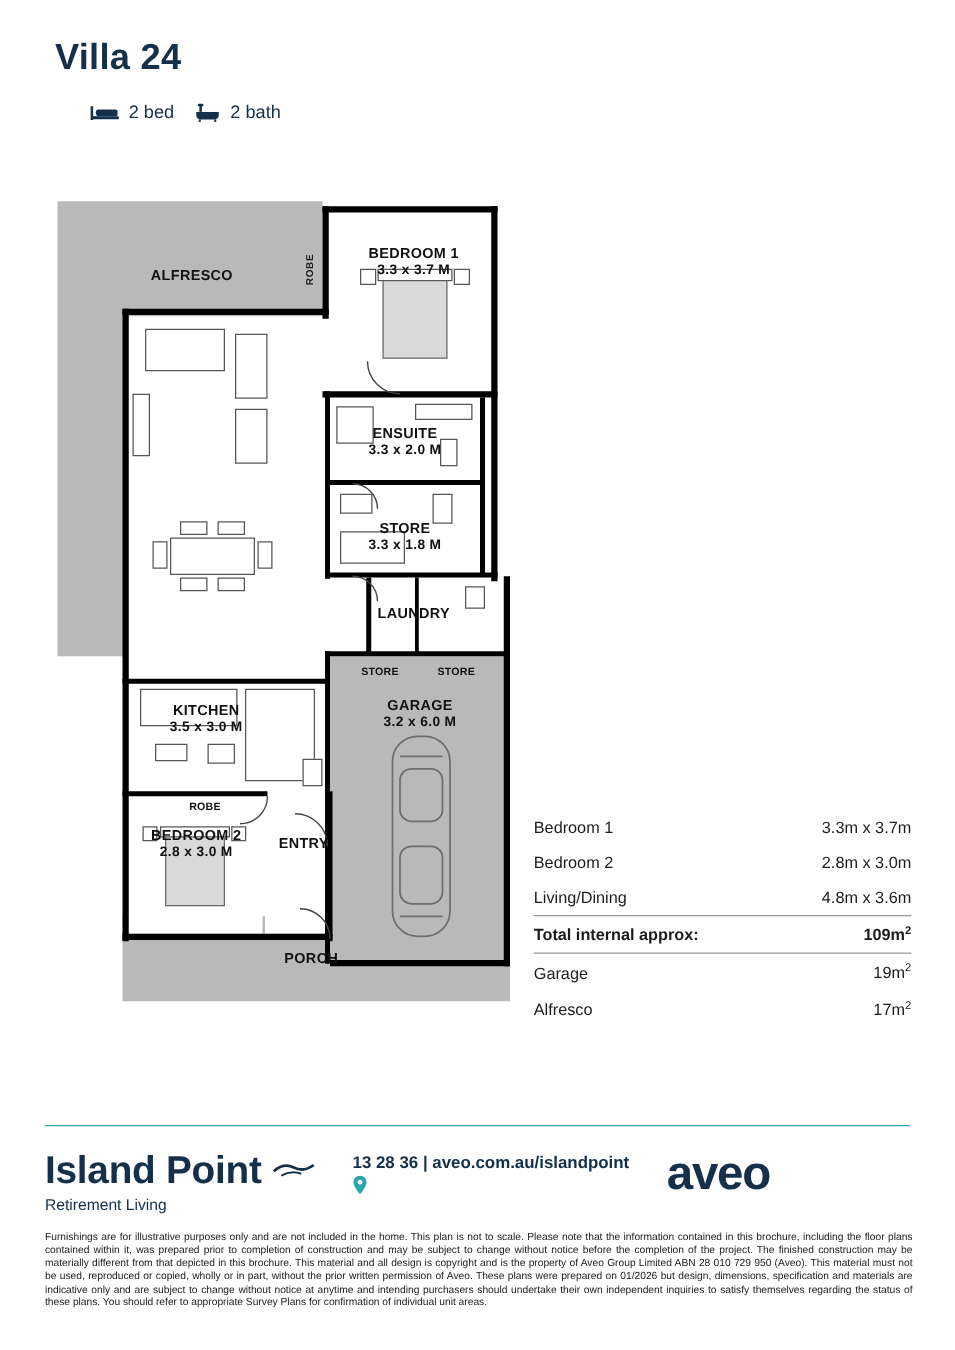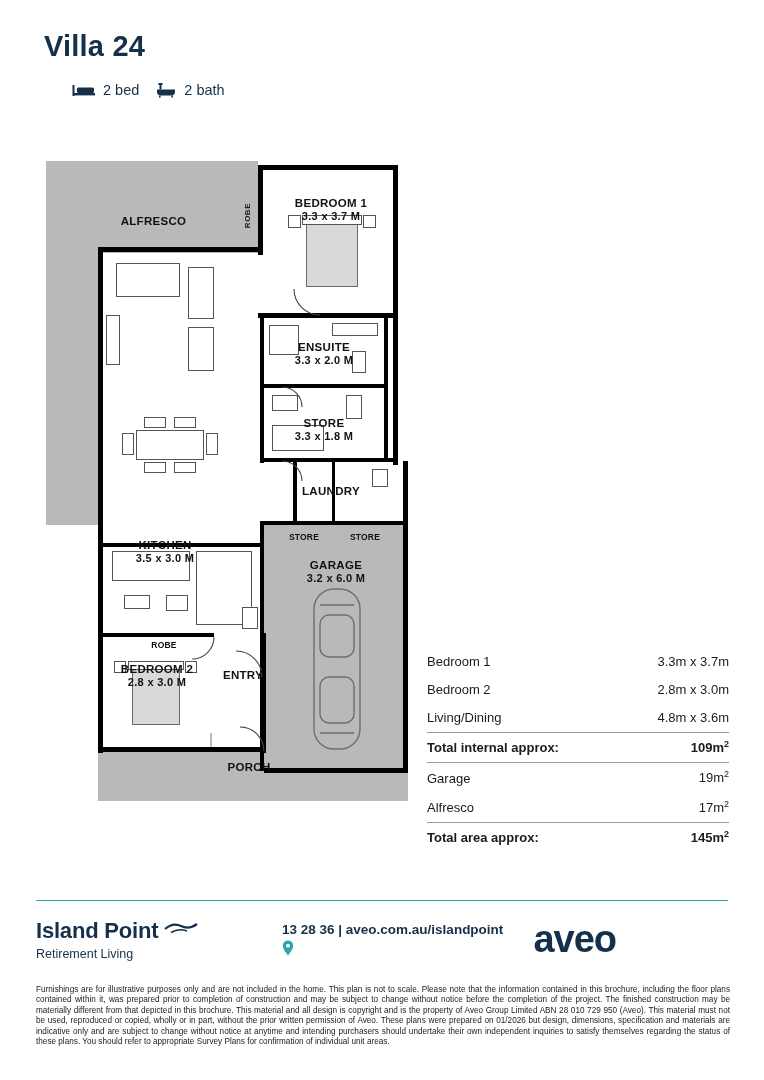--- a/index.html
+++ b/index.html
@@ -52,21 +52,21 @@
   .srow { display: flex; justify-content: space-between; align-items: baseline; padding: 6px 0 7px 0; }
   .srow .k { color: #1b1b1b; }
   .srow .v { color: #1b1b1b; }
   .srow.total { font-weight: bold; border-top: 1px solid #9a9a9a; gap: 48px; }
   .srow.bordertop { border-top: 1px solid #9a9a9a; }
   .sq { font-size: 9px; vertical-align: super; }
 
   
   .divider { position: absolute; left: 36px; top: 900px; width: 692px; height: 1px; background: #2aa6ad; }
   .brand { position: absolute; left: 36px; top: 918px; }
-  .brand .bname { font-size: 22px; font-weight: bold; color: #14304a; letter-spacing:-.2px;}
+  .brand .bname { font-size: 31px; font-weight: bold; color: #14304a; letter-spacing:-.2px;}
   .brand .btag { font-size: 12.5px; color: #14304a; margin-top: 3px; }
   .contact { position: absolute; left: 282px; top: 920px; font-size: 13.5px; font-weight: bold; color: #14304a; line-height: 20px; }
   .contact .row2 { display:flex; align-items:center; gap:5px; }
   .aveo { position: absolute; right: 36px; top: 918px; font-size: 38px; font-weight: bold; color: #14304a; letter-spacing: -1px; }
 
   .disclaimer {
     position: absolute; left: 36px; top: 985px; width: 694px;
     font-size: 8.2px; line-height: 10.4px; color: #1b1b1b; text-align: justify;
   }
 
@@ -223,21 +223,21 @@
     <div class="lbl lbl-sm" style="left:244px; top:376px; width:48px;">
       <span>STORE</span>
     </div>
     <div class="lbl lbl-sm" style="left:305px; top:376px; width:48px;">
       <span>STORE</span>
     </div>
     <div class="lbl" style="left:244px; top:404px; width:112px;">
       <span>GARAGE</span>
       <span class="dim">3.2 x 6.0 M</span>
     </div>
-    <div class="lbl" style="left:74px; top:384px; width:110px;">
+    <div class="lbl" style="left:74px; top:408px; width:110px;">
       <span>KITCHEN</span>
       <span class="dim">3.5 x 3.0 M</span>
     </div>
     <div class="lbl lbl-sm" style="left:98px; top:484px; width:60px;">
       <span>ROBE</span>
     </div>
     <div class="lbl" style="left:66px; top:508px; width:110px;">
       <span>BEDROOM 2</span>
       <span class="dim">2.8 x 3.0 M</span>
     </div>
@@ -266,24 +266,20 @@
       <span class="k">Total internal approx:</span>
       <span class="v"><span>109m</span><span class="sq">2</span></span>
     </div>
     <div class="srow bordertop">
       <span class="k">Garage</span>
       <span class="v"><span>19m</span><span class="sq">2</span></span>
     </div>
     <div class="srow">
       <span class="k">Alfresco</span>
       <span class="v"><span>17m</span><span class="sq">2</span></span>
-    </div>
-    <div class="srow total bordertop">
-      <span class="k">Total area approx:</span>
-      <span class="v"><span>145m</span><span class="sq">2</span></span>
     </div>
   </div>
 
   <div class="divider"></div>
 
   <div class="brand">
     <div class="bname">
       <span>Island Point</span>
       <span class="swoosh">
         <svg width="34" height="13" viewBox="0 0 34 13" style="vertical-align:4px;">

